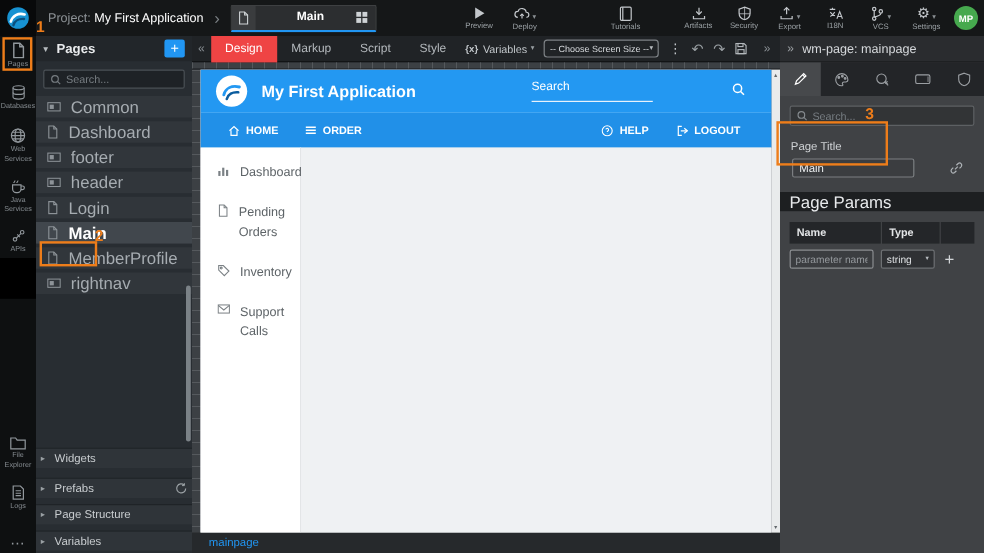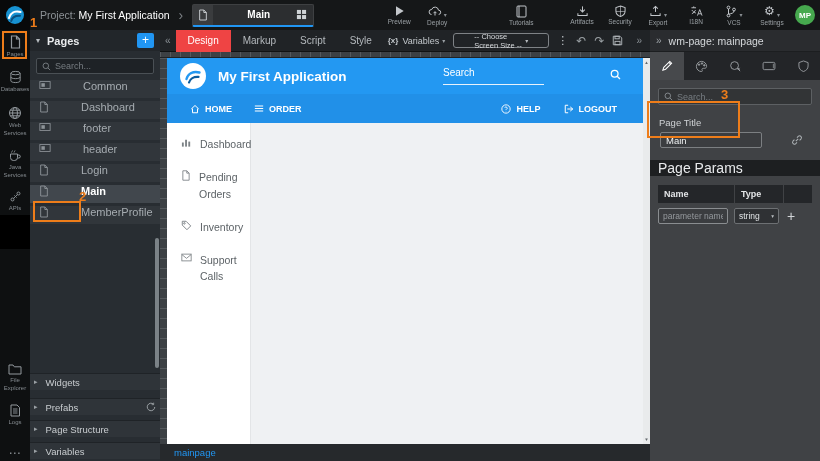--- a/index.html
+++ b/index.html
@@ -39,22 +39,22 @@
   .pp-header { height:21px; background:#22262a; display:flex; align-items:center; padding:0 6px; }
   .pp-caret { font-size:8px; color:#b6bbbf; }
   .pp-title { font-size:11px; font-weight:bold; color:#e9ebed; margin-left:7px; }
   .pp-add { margin-left:auto; width:17px; height:15px; background:#2196f3; border-radius:2px; color:#fff;
             font-size:12px; line-height:14px; text-align:center; cursor:pointer; }
   .pp-search { margin:7px 6px 6px; height:16px; background:#1e2226; border:1px solid #4a5055; border-radius:2px;
                display:flex; align-items:center; padding:0 5px; color:#767c81; }
   .pp-search input { flex:1; min-width:0; background:transparent; border:0; outline:0; color:#aab0b5; font-size:9px; margin-left:4px;
                      font-family:"Liberation Sans","DejaVu Sans",sans-serif; }
   .pp-search input::placeholder, .rp-search input::placeholder { color:#767c81; }
-  .pp-item { height:18px; margin-bottom:3px; background:#31363b; display:flex; align-items:flex-start;
-             padding-left:9px; color:#a6acb1; font-size:11px; cursor:pointer;gap:24px; }
+  .pp-item { height:18px; margin-bottom:3px; background:#31363b; display:flex; align-items:center;
+             padding-left:9px; color:#a6acb1; font-size:14px; cursor:pointer; }
   .pp-item .pic { margin-right:8px; color:#8d9398; flex:none; }
   .pp-item.selected { background:#41474d; color:#fff; font-weight:bold; }
   .pp-thumb { position:absolute; right:1px; top:208px; width:4px; height:130px; background:#7b8287; border-radius:2px; }
   .pp-sections { position:absolute; top:343px; left:0; width:130px; }
   .pp-section { height:17px; background:#2f3439; border-top:1px solid #1f2327; display:flex; align-items:center;
                 padding:0 4px; color:#c9cdd0; font-size:9.5px; cursor:pointer; }
   .pp-section .scaret { font-size:7px; color:#9aa0a4; margin-right:8px; }
   .pp-section .refresh { margin-left:auto; color:#9aa0a4; }
   .sec-gap1 { margin-top:8px; } .sec-gap { margin-top:5px; }
 
@@ -63,21 +63,21 @@
   .cv-toolbar { height:22px; background:#202326; border-bottom:1px solid #101213; display:flex; align-items:center; }
   .cv-collapse { color:#8a9095; font-size:10px; padding:0 5px; cursor:pointer; }
   .cv-tab { height:22px; display:flex; align-items:center; padding:0 12px; font-size:10px; color:#b4b9bd; cursor:pointer; }
   .cv-tab.active { background:#ef4444; color:#fff; }
   .cv-right { margin-left:auto; display:flex; align-items:center; gap:8px; padding-right:3px; }
   .cv-vars { display:flex; align-items:center; color:#c2c7cb; cursor:pointer; }
   .cv-vars .vx { font-size:8px; font-weight:bold; margin-right:4px; }
   .cv-vars .vl { font-size:9px; }
   .cv-vars .vc { font-size:6px; margin-left:3px; color:#9aa0a4; }
   .cv-select { width:96px; height:15px; border:1px solid #7e8286; border-radius:3px; display:flex; align-items:center;
-               padding:0 20px; font-size:7.5px; color:#d8dbde; cursor:pointer;justify-content:space-between; }
+               padding:0 4px; font-size:7.5px; color:#d8dbde; cursor:pointer;justify-content:space-between; }
   .cv-select .sc { margin-left:auto; font-size:6px; color:#b8bcc0; }
   .cv-dots { color:#c2c7cb; font-size:11px; cursor:pointer; }
   .cv-undo,.cv-redo { color:#9aa0a4; font-size:12px; cursor:pointer; }
   .cv-save { color:#b3b8bc; cursor:pointer; }
   .cv-hruler { height:5px; background:#3c4044;
                background-image:repeating-linear-gradient(90deg,#55595d 0 1px,transparent 1px 10px); }
   .cv-canvas { position:absolute; left:0; top:28px; width:490px; height:386px; display:flex; }
   .cv-vruler { width:7px; background:#3c4044; flex:none;
                background-image:repeating-linear-gradient(180deg,#55595d 0 1px,transparent 1px 10px); }
   .cv-scrollbar { width:7px; background:#e9ebec; flex:none; display:flex; flex-direction:column;
@@ -431,20 +431,29 @@
         <span>Main</span>
       </div>
       <div class="pp-item">
         <span class="pic">
             <svg width="10" height="12" viewBox="0 0 12 14" stroke="currentColor" fill="none" stroke-width="1.1">
               <path d="M2 1h5l3 3v9H2z"></path>
               <path d="M7 1v3h3"></path>
             </svg>
           </span>
         <span>MemberProfile</span>
+      </div>
+      <div class="pp-item">
+        <span class="pic">
+            <svg width="12" height="10" viewBox="0 0 14 11" stroke="currentColor" fill="none" stroke-width="1">
+              <rect x="1" y="1.5" width="12" height="8"></rect>
+              <rect x="2.8" y="3.4" width="4" height="4.2" fill="currentColor" stroke="none"></rect>
+            </svg>
+          </span>
+        <span>rightnav</span>
       </div>
     </div>
     <div class="pp-thumb"></div>
     <div class="pp-sections">
       <div class="pp-section">
         <span class="scaret">▸</span>
         <span>Widgets</span>
       </div>
       <div class="pp-section sec-gap1">
         <span class="scaret">▸</span>

